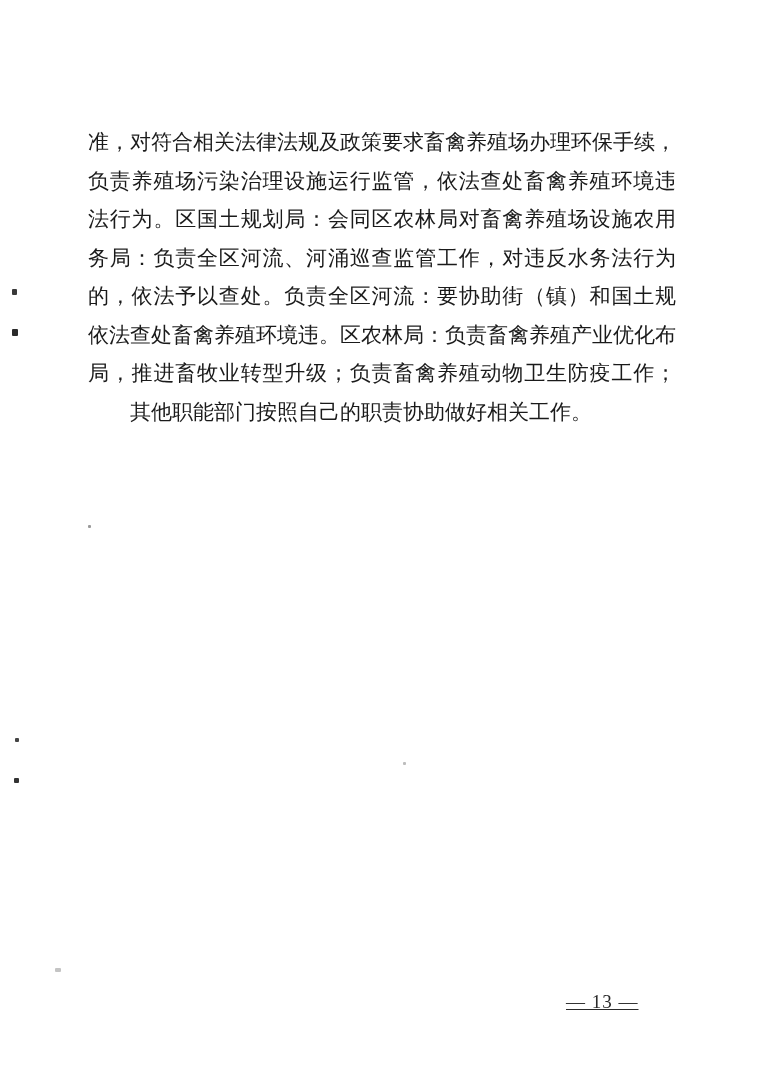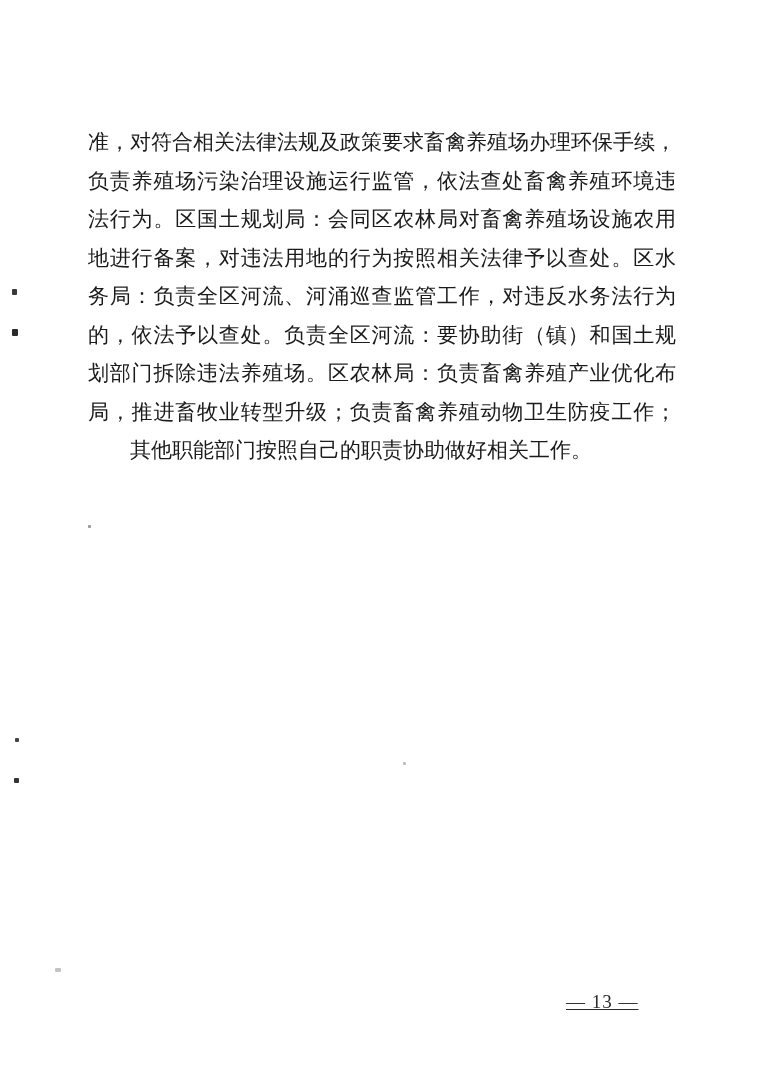--- a/index.html
+++ b/index.html
@@ -62,24 +62,23 @@
 </style>
 </head>
 <body>
 
 <div class="page">
 
   <div class="text-block" id="text-block">
       <div class="text-line fill"><span class="text-run">准，对符合相关法律法规及政策要求畜禽养殖场办理环保手续，</span></div>
       <div class="text-line fill"><span class="text-run">负责养殖场污染治理设施运行监管，依法查处畜禽养殖环境违</span></div>
       <div class="text-line fill"><span class="text-run">法行为。</span><span class="text-run bold">区国土规划局：</span><span class="text-run">会同区农林局对畜禽养殖场设施农用</span></div>
-      <div class="text-line fill"><span class="text-run">地进行备案，对违法用地的行为按照相关法律予以查处。</span><span class="text-run bold">区水</span></div>
       <div class="text-line fill"><span class="text-run bold">务局：</span><span class="text-run">负责全区河流、河涌巡查监管工作，对违反水务法行为</span></div>
       <div class="text-line fill"><span class="text-run">的，依法予以查处。</span><span class="text-run bold">负责全区河流：</span><span class="text-run">要协助街（镇）和国土规</span></div>
-      <div class="text-line fill"><span class="text-run">划部门拆除违法养殖场。</span><span class="text-run bold">区农林局：</span><span class="text-run">负责畜禽养殖产业优化布</span></div>
+      <div class="text-line fill"><span class="text-run">依法查处畜禽养殖环境违。</span><span class="text-run bold">区农林局：</span><span class="text-run">负责畜禽养殖产业优化布</span></div>
       <div class="text-line fill"><span class="text-run">局，推进畜牧业转型升级；负责畜禽养殖动物卫生防疫工作；</span></div>
       <div class="text-line indent"><span class="text-run">其他职能部门按照自己的职责协助做好相关工作。</span></div>
     </div>
 
   <div class="page-number">— 13 —</div>
 
   <div class="speck" style="left:12px; top:289px; width:5px; height:6px; background:#3a3a3a;"></div>
   <div class="speck" style="left:12px; top:329px; width:6px; height:7px; background:#2b2b2b;"></div>
   <div class="speck" style="left:88px; top:525px; width:3px; height:3px; background:#9a9a9a;"></div>
   <div class="speck" style="left:15px; top:738px; width:4px; height:4px; background:#454545;"></div>

